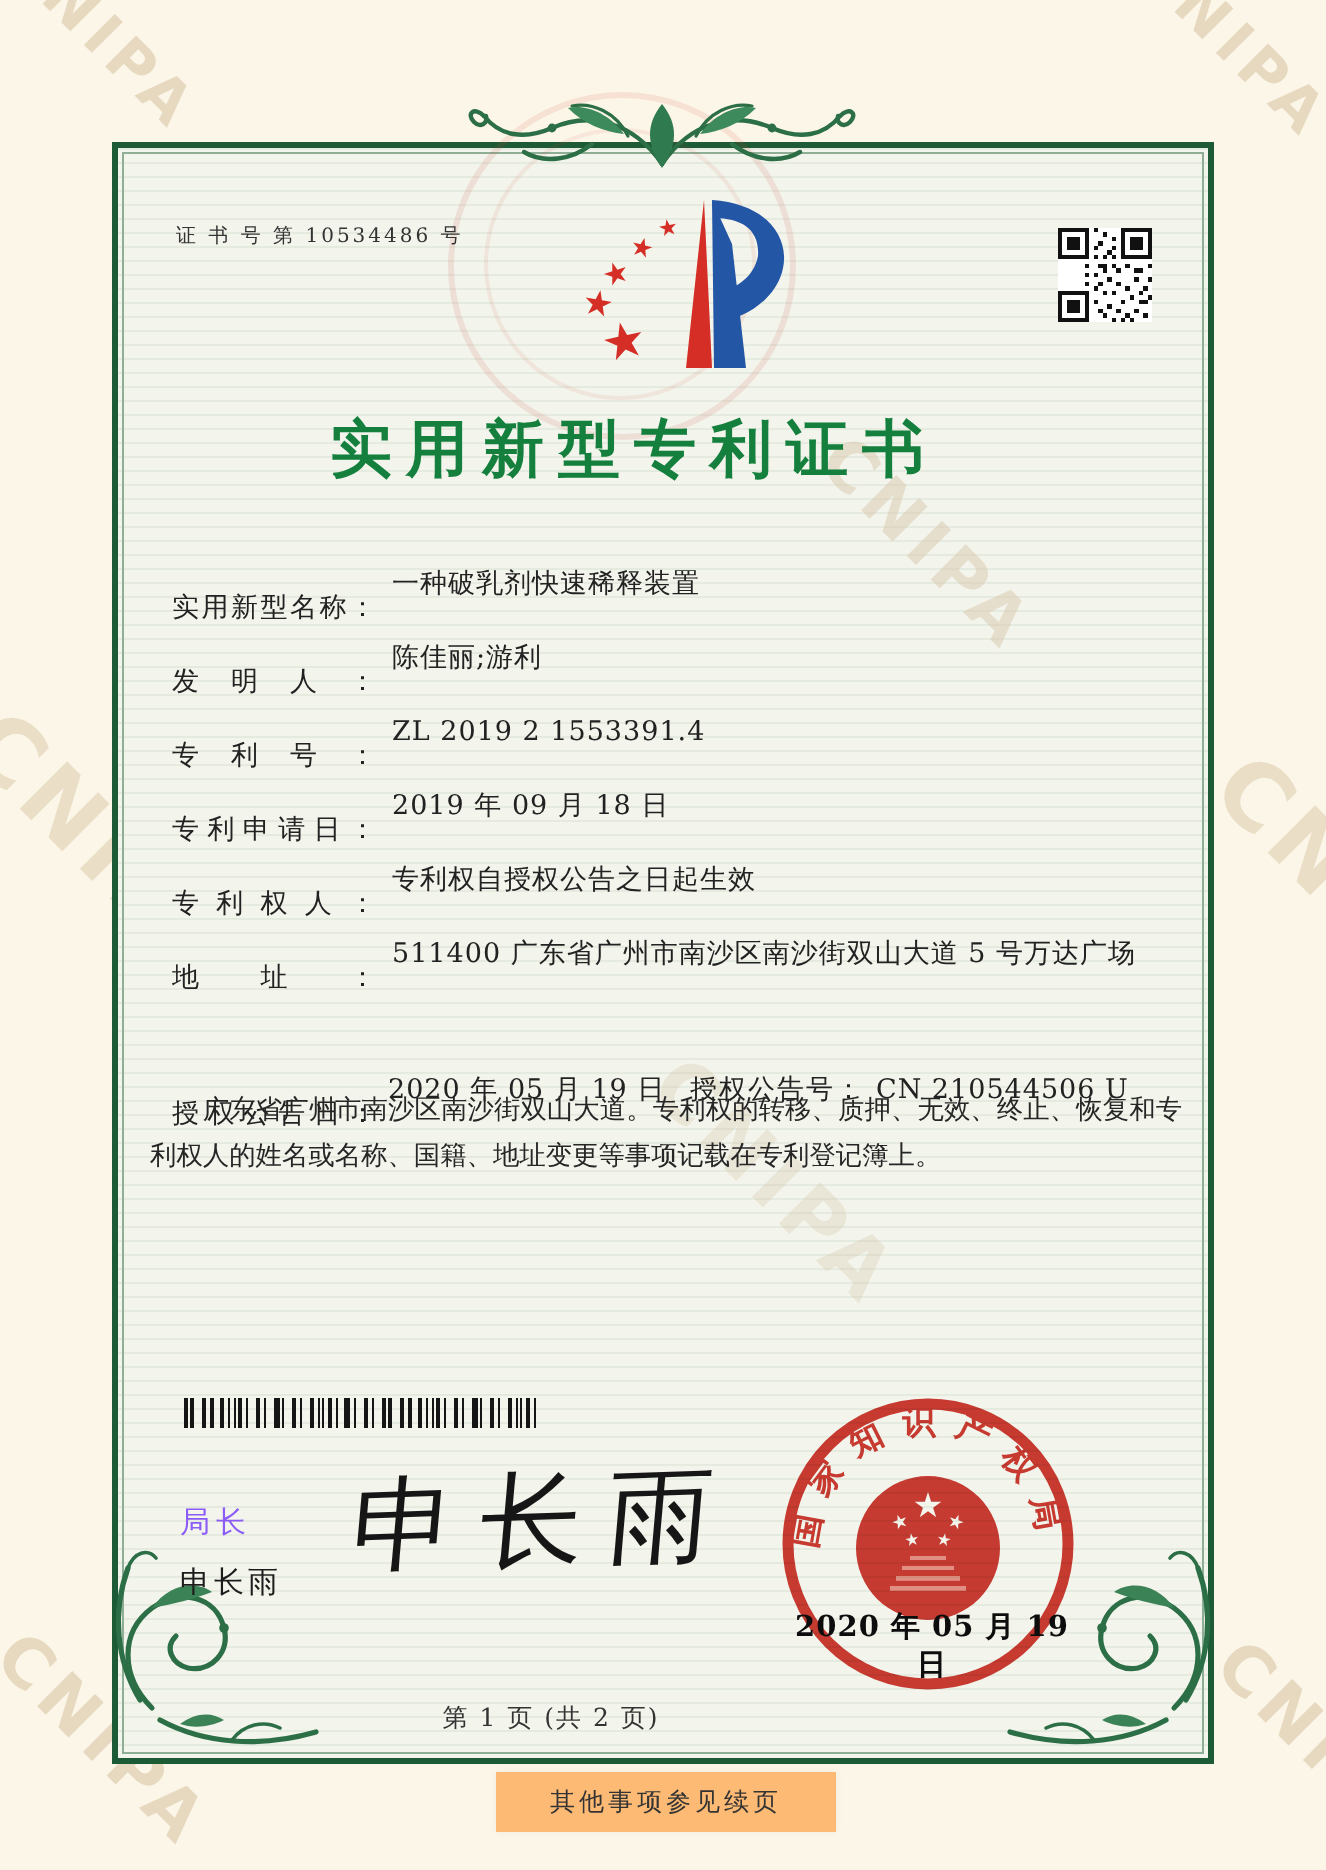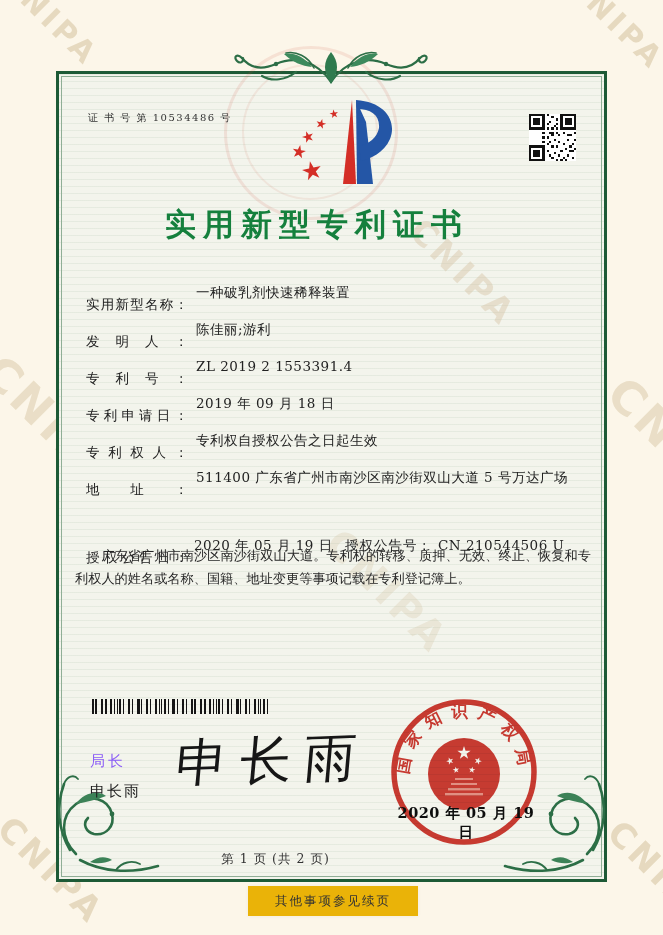--- a/index.html
+++ b/index.html
@@ -74,21 +74,21 @@
     letter-spacing:12px;transform:rotate(-2deg) skewX(-7deg);font-weight:400;white-space:nowrap;
   }
   .seal{position:absolute;left:380px;top:688px;width:168px;height:168px;mix-blend-mode:multiply;opacity:.95;}
   .seal-date{
     position:absolute;left:388px;top:804px;width:156px;text-align:center;
     font-size:14.5px;font-weight:600;color:#0d0d0d;letter-spacing:.5px;
   }
   
   .page-footer{position:absolute;left:56px;top:851px;width:439px;text-align:center;font-size:12.5px;color:#333;letter-spacing:1px;}
   .cont-strip{
-    position:absolute;left:248px;top:886px;width:170px;height:30px;background:#eab308;
+    position:absolute;left:248px;top:886px;width:170px;height:30px;background:#fdba74;
     text-align:center;line-height:30px;font-size:12.5px;letter-spacing:2px;color:#333;
     box-shadow:0 0 4px rgba(0,0,0,.05);
   }
   svg{display:block;}
 </style>
 </head>
 <body>
 
 <svg width="0" height="0" style="position:absolute" aria-hidden="true">
   <defs>

